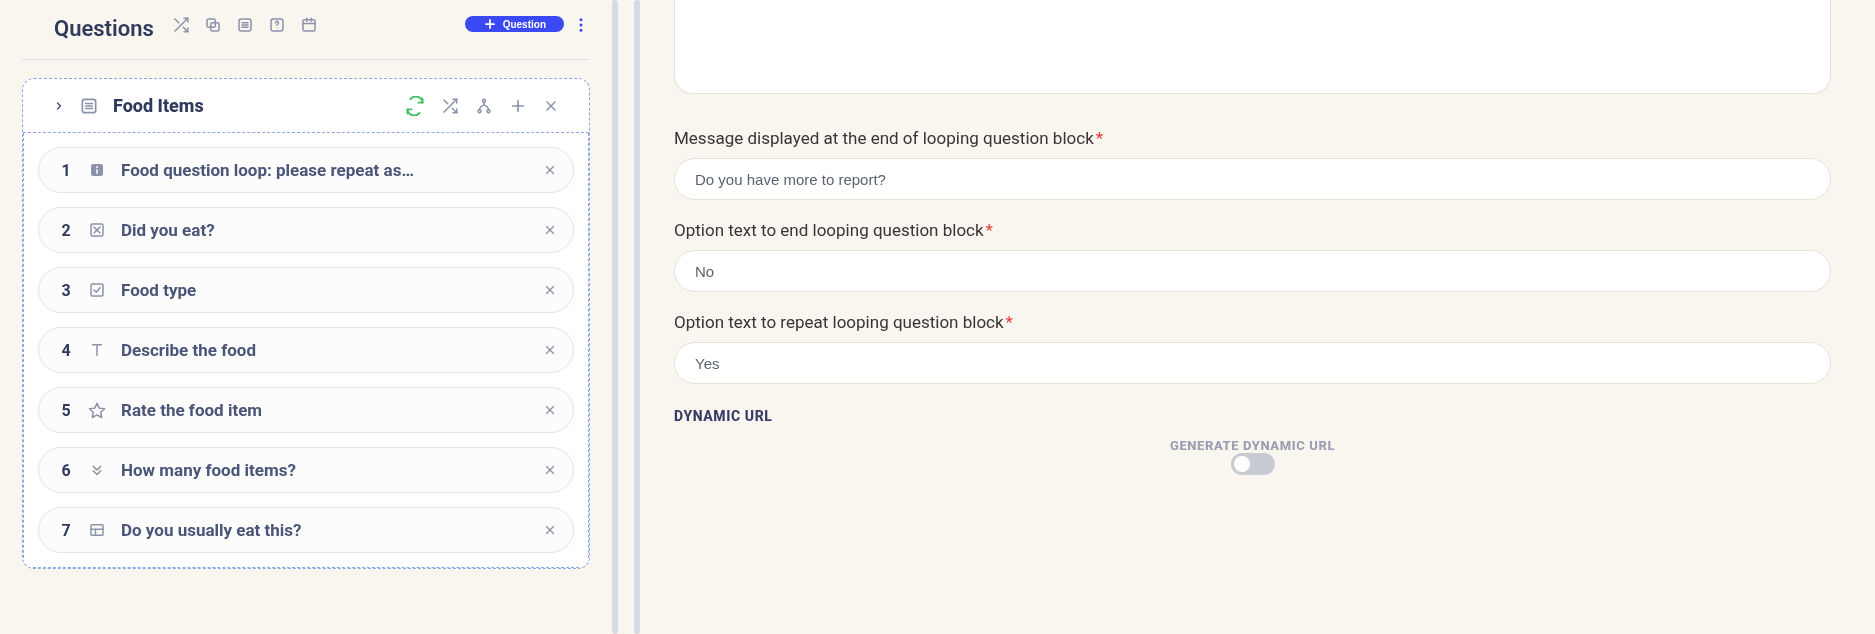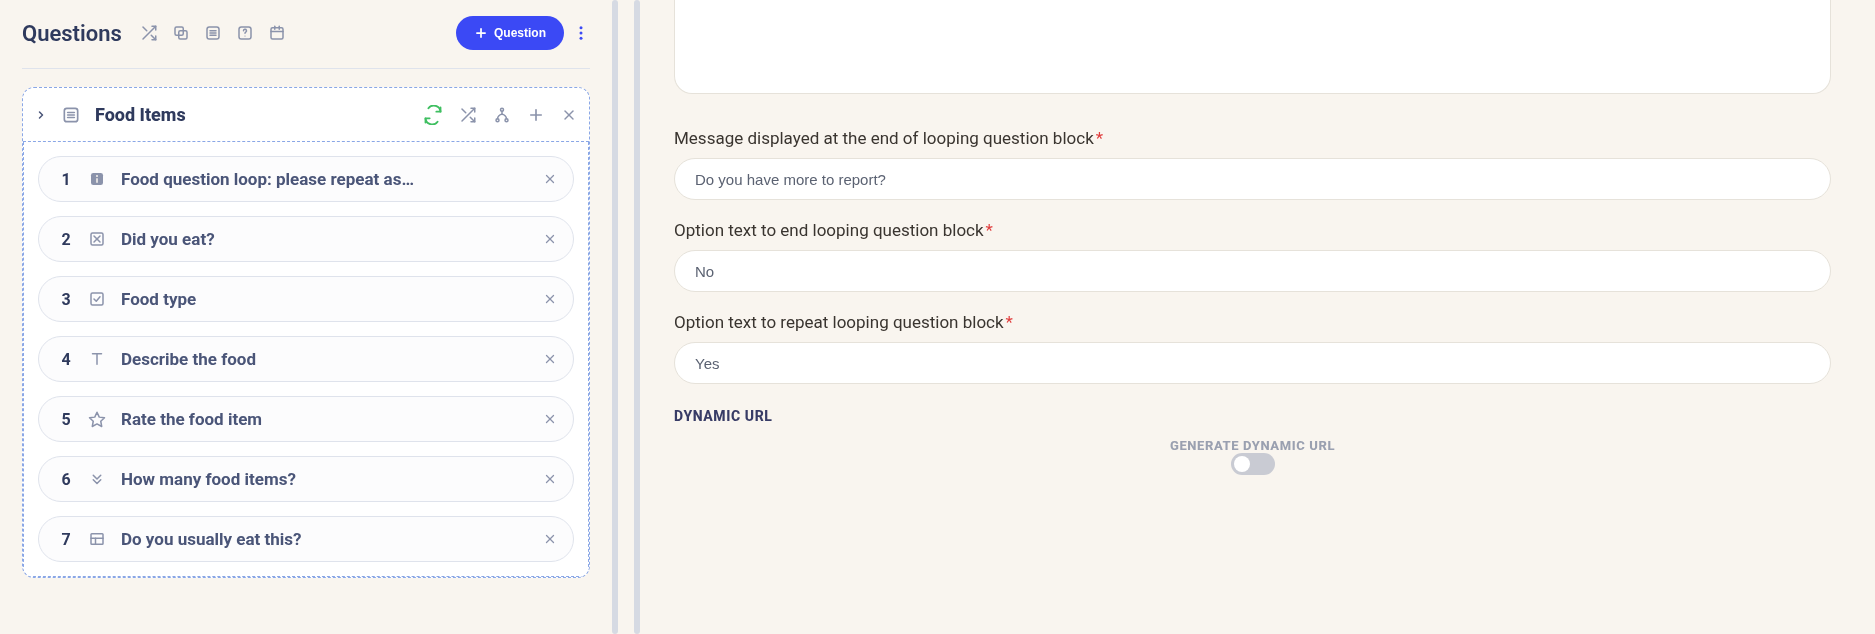--- a/index.html
+++ b/index.html
@@ -34,61 +34,62 @@
   .left {
     width: 612px;
     flex: 0 0 612px;
     background: var(--bg);
     padding: 10px 22px 0 22px;
     position: relative;
     overflow: hidden;
   }
   .left-header {
     display: flex;
-    align-items: center;
+    align-items: flex-start;
     padding: 6px 0 18px 0;
+    margin-left: 32px;
   }
   .left-title {
     font-size: 22px;
     font-weight: 600;
     color: var(--text);
     margin-right: 10px;
   }
   .icon-strip { display: flex; align-items: center; gap: 14px; margin-left: 8px; }
   .hdr-icon { color: var(--muted-icon); display: inline-flex; cursor: pointer; }
   .spacer { flex: 1; }
   .add-btn {
     background: var(--primary);
     color: #fff;
     border: none;
     border-radius: 18px;
-    height: 34px;
+    height: 16px;
     padding: 0 18px;
-    font-size: 12px;
+    font-size: 10px;
     font-weight: 700;
     display: inline-flex;
     align-items: center;
     gap: 6px;
     cursor: pointer;
   }
   .kebab { color: var(--primary); margin-left: 8px; display: inline-flex; cursor: pointer; }
   .divider { border-top: 1px solid var(--border); margin: 0 0 18px 0; }
 
   .group-card {
     background: var(--panel-bg);
     border: 1px dashed var(--dashed-border);
     border-radius: 12px;
     padding: 0;
     overflow: hidden;
   }
   .group-hdr {
     display: flex;
     align-items: center;
     gap: 14px;
-    padding: 16px 12px;
+    padding: 16px 30px;
     border-bottom: 1px dashed var(--dashed-border);
   }
   .chevron { color: var(--text-muted); display: inline-flex; cursor: pointer; }
   .group-type-icon { color: var(--muted-icon); display: inline-flex; }
   .group-title { font-size: 18px; font-weight: 800; color: var(--text); }
   .group-hdr .spacer { flex: 1; }
   .grp-action { display: inline-flex; color: var(--muted-icon); cursor: pointer; }
   .grp-action.active { color: var(--green); }
   .grp-actions { display: flex; gap: 16px; align-items: center; }
 

